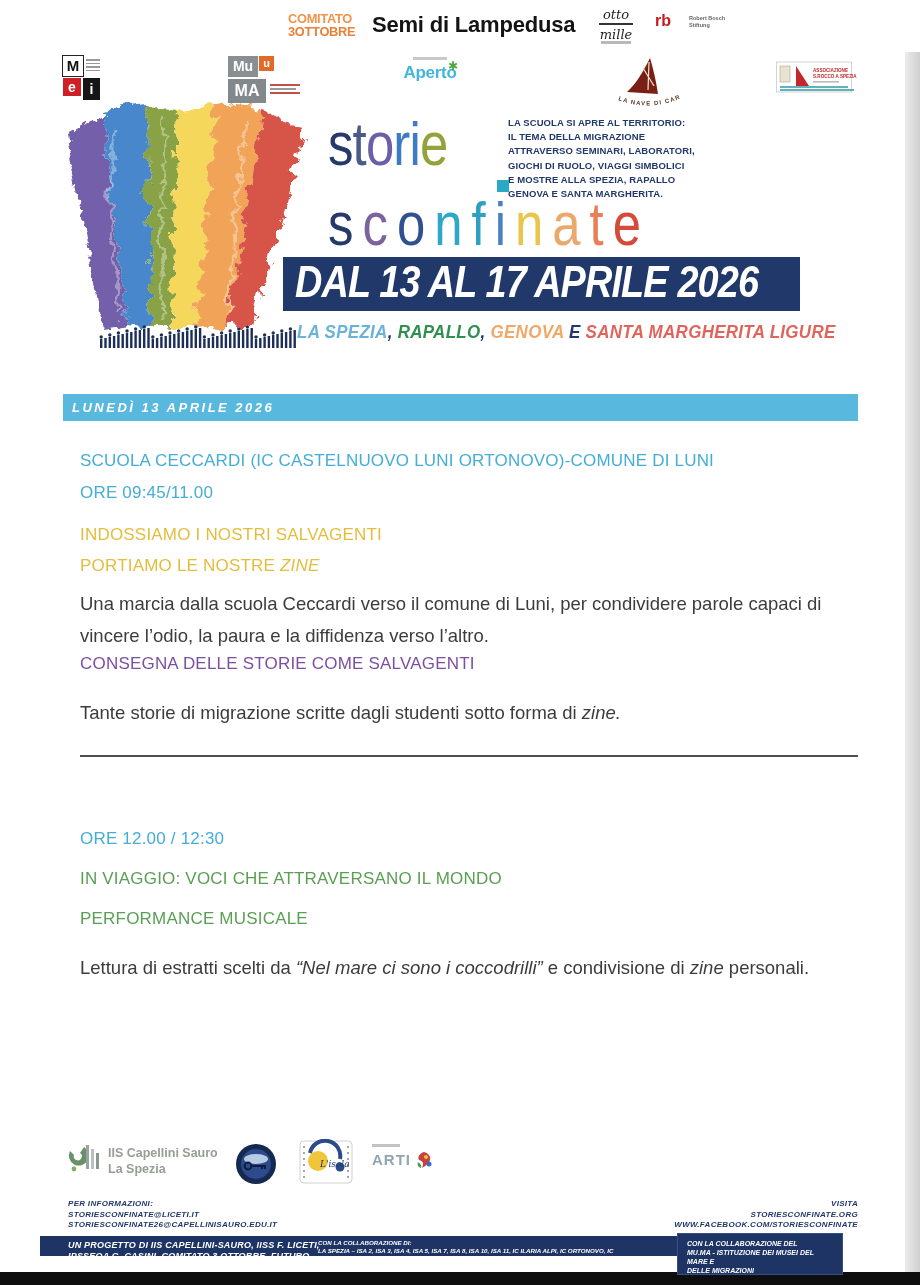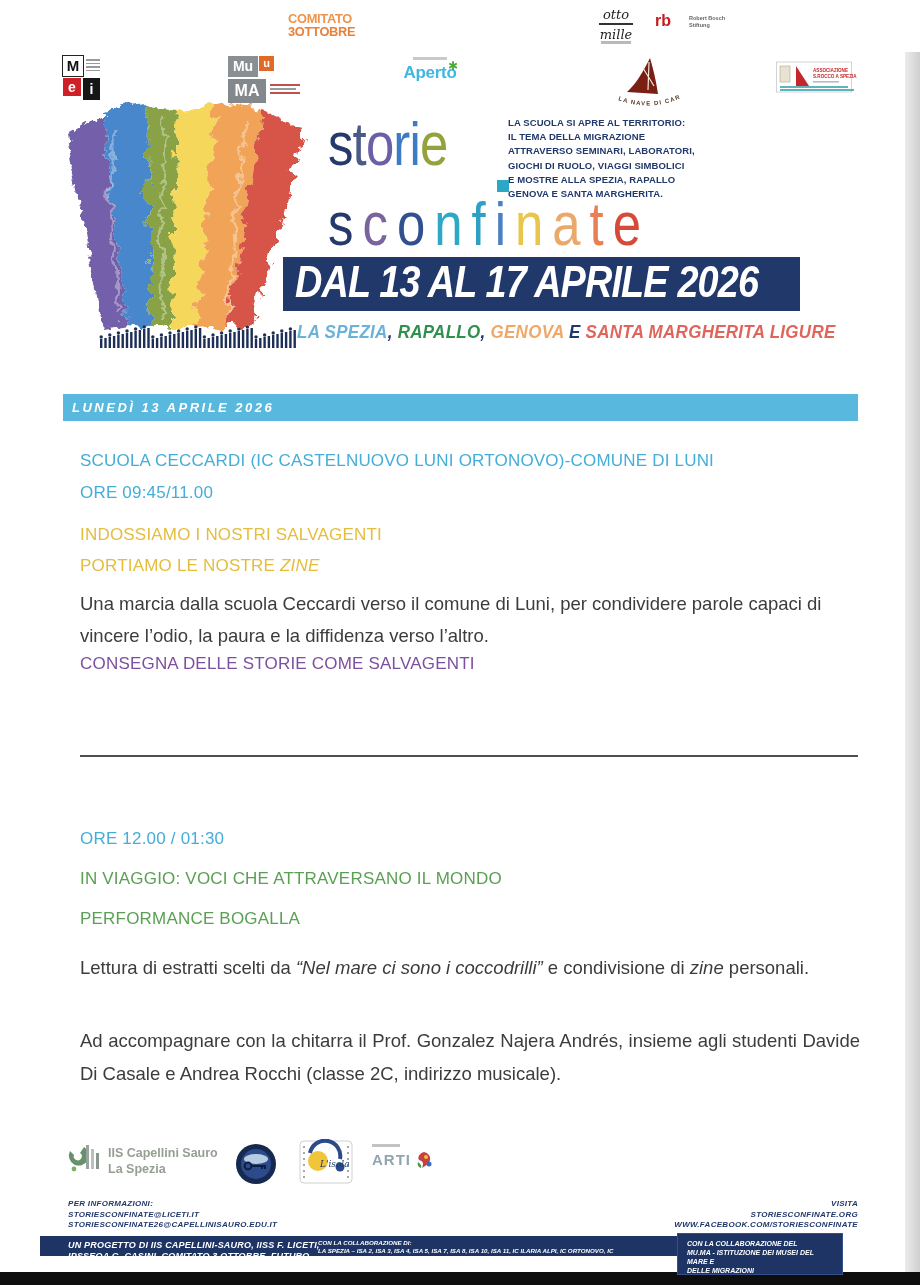--- a/index.html
+++ b/index.html
@@ -104,20 +104,21 @@
 
 <div id="page">
 
   <div class="abs edge-right"></div>
   <div class="abs strip-black"></div>
 
   <div class="abs comitato">
     <div>COMITATO</div>
     <div class="l2">3OTTOBRE</div>
   </div>
+  <div class="abs semi">Semi di Lampedusa</div>
   <div class="abs ottomille">
     <div>otto</div>
     <div class="bar"></div>
     <div>mille</div>
     <div class="cap"></div>
   </div>
   <div class="abs bosch">
     <div class="mark">rb</div>
     <div class="txt">
       <div>Robert Bosch</div>
@@ -286,28 +287,28 @@
   </div>
 
   <div class="abs h-blue" style="left:80px;top:443px;margin-top:8px;">SCUOLA CECCARDI (IC CASTELNUOVO LUNI ORTONOVO)-COMUNE DI LUNI</div>
   <div class="abs h-blue" style="left:80px;top:483px;">ORE 09:45/11.00</div>
   <div class="abs h-yellow">
     <div>INDOSSIAMO I NOSTRI SALVAGENTI</div>
     <div><span>PORTIAMO LE NOSTRE </span><span style="font-style: italic;">ZINE</span></div>
   </div>
   <div class="abs para" style="top:588px;">Una marcia dalla scuola Ceccardi verso il comune di Luni, per condividere parole capaci di vincere l’odio, la paura e la diffidenza verso l’altro.</div>
   <div class="abs h-purple">CONSEGNA DELLE STORIE COME SALVAGENTI</div>
+  <div class="abs para" style="top:697px;"><span>Tante storie di migrazione scritte dagli studenti sotto forma di </span><span style="font-style: italic;">zine.</span></div>
 
   <div class="abs divider"></div>
 
-  <div class="abs h-blue" style="left:80px;top:829px;">ORE 12.00 / 01:30</div>
+  <div class="abs h-blue" style="left:80px;top:829px;">ORE 12.00 / 12:30</div>
   <div class="abs h-green" style="left:80px;top:869px;">IN VIAGGIO: VOCI CHE ATTRAVERSANO IL MONDO</div>
-  <div class="abs h-green" style="left:80px;top:909px;">PERFORMANCE BOGALLA</div>
+  <div class="abs h-green" style="left:80px;top:909px;">PERFORMANCE MUSICALE</div>
   <div class="abs para just" style="top:951px;"><span>Lettura di estratti scelti da </span><span style="font-style: italic;">“Nel mare ci sono i coccodrilli”</span><span> e condivisione di </span><span style="font-style: italic;">zine</span><span> personali.</span></div>
-  <div class="abs para just" style="top:1024px;">Ad accompagnare con la chitarra il Prof. Gonzalez Najera Andrés, insieme agli studenti Davide Di Casale e Andrea Rocchi (classe 2C, indirizzo musicale).</div>
 
   <div class="abs capellini">
     <svg width="36" height="36" viewBox="0 0 36 36">
       <path d="M6,10 a10,10 0 1 0 14,-4 l-4,6 a4,4 0 1 1 -6,2 Z" fill="#4d7c4f" opacity="0.85"></path>
       <rect x="22" y="4" width="3" height="24" fill="#9aa3a0"></rect>
       <rect x="27" y="8" width="3" height="20" fill="#b9c1bd"></rect>
       <rect x="32" y="12" width="3" height="16" fill="#8a9690"></rect>
       <circle cx="10" cy="28" r="2.4" fill="#7fae6b"></circle>
     </svg>
     <div class="txt">

